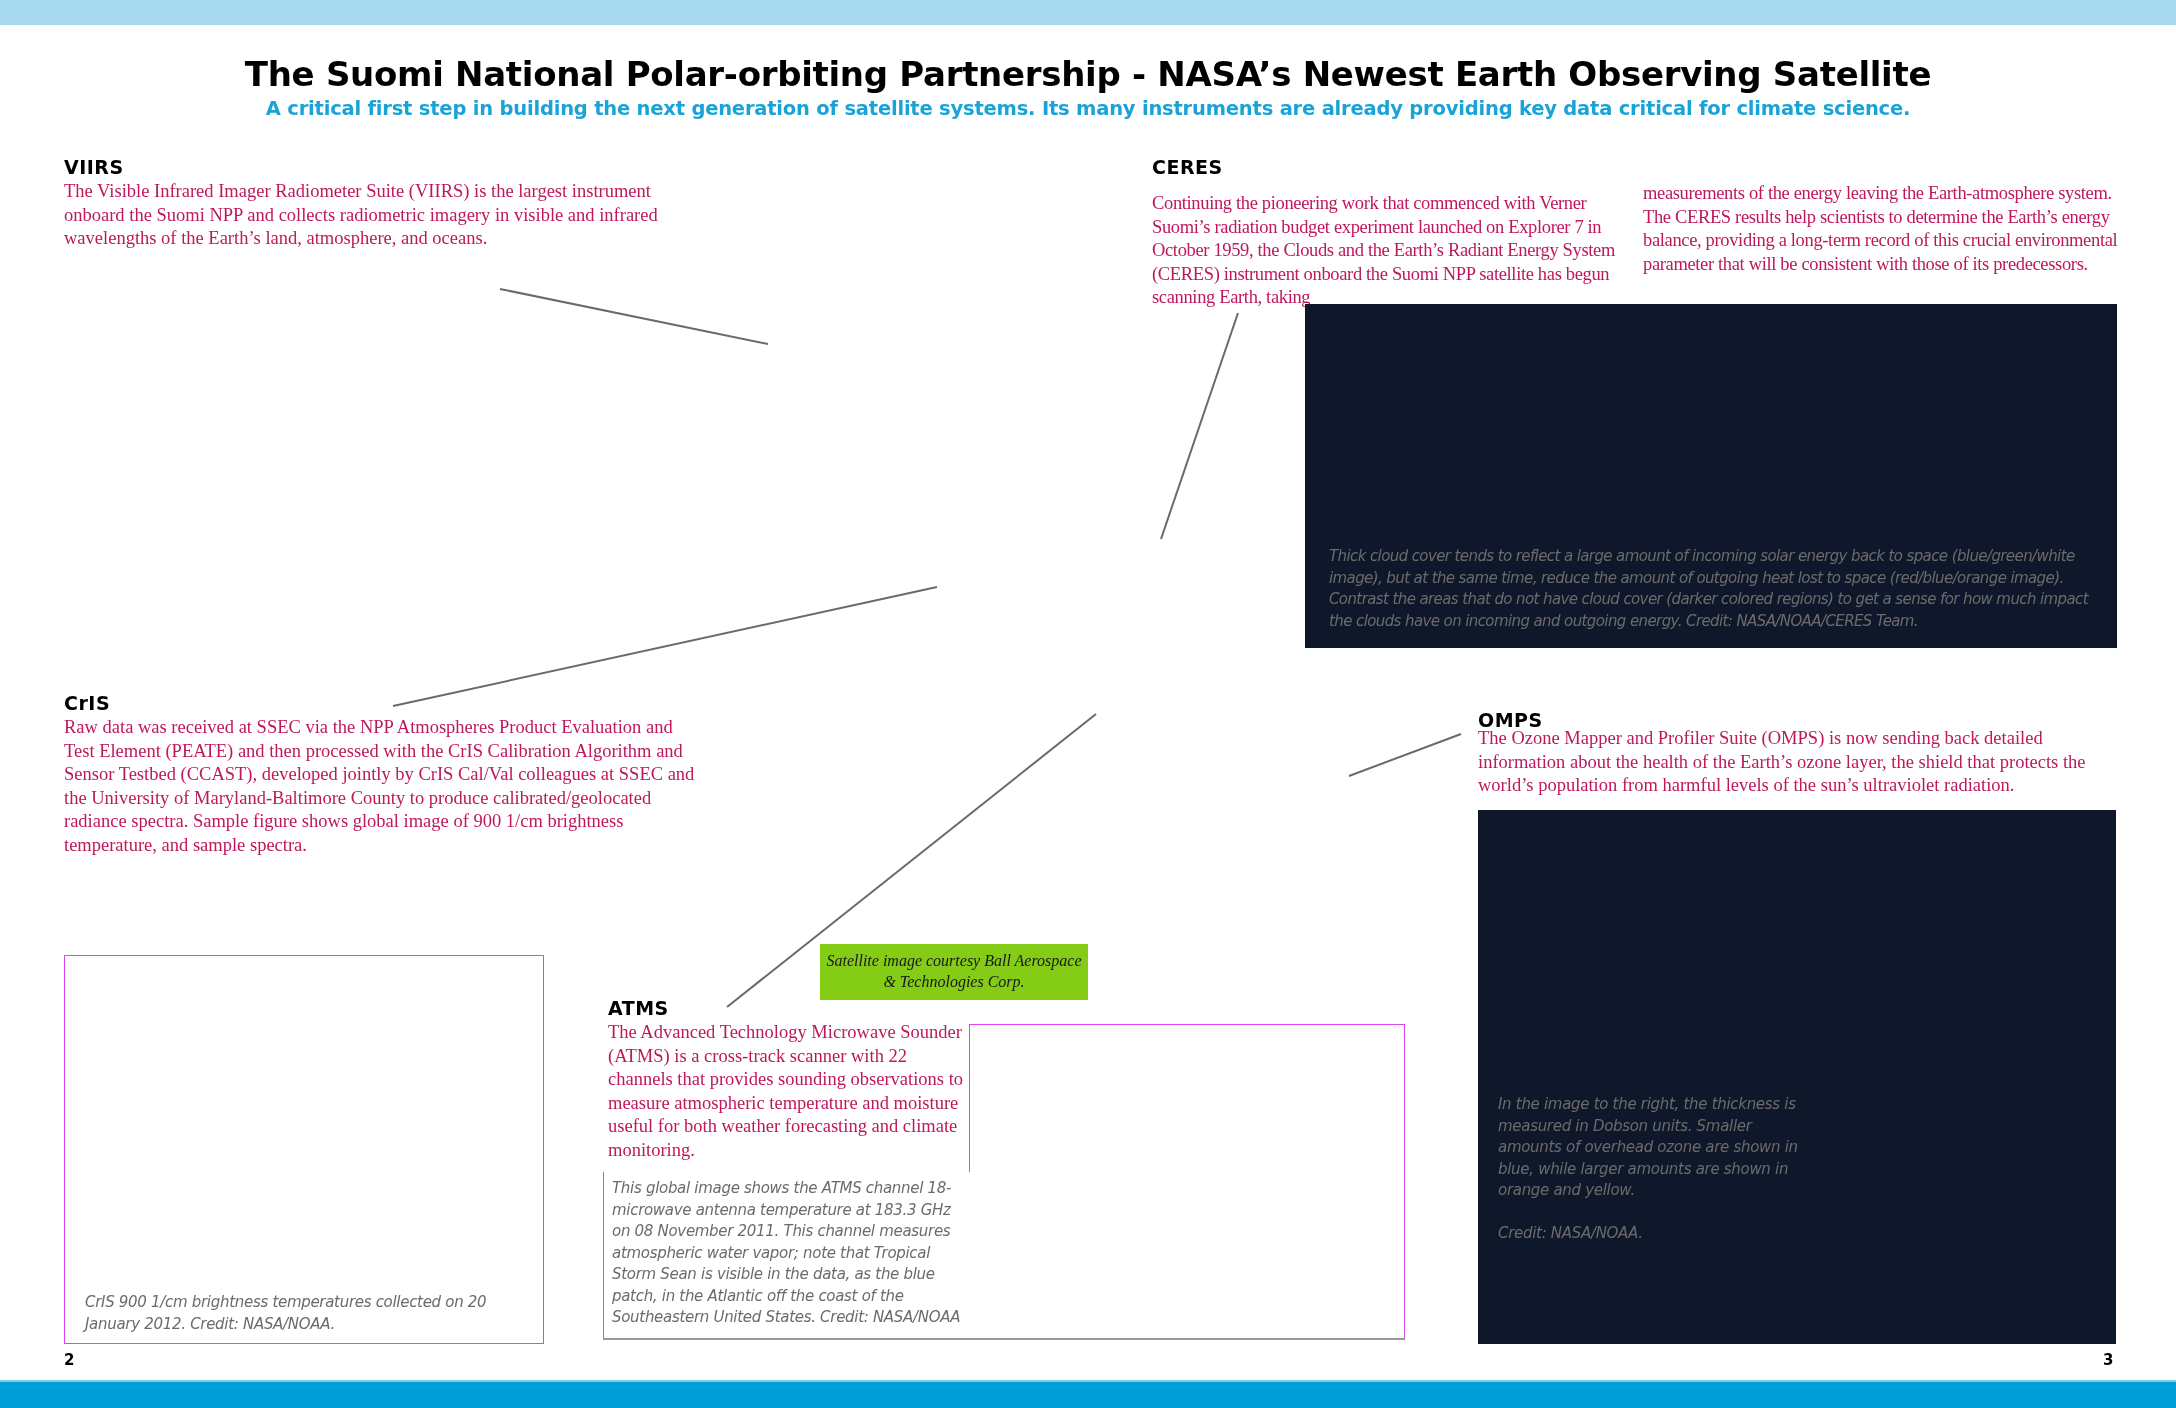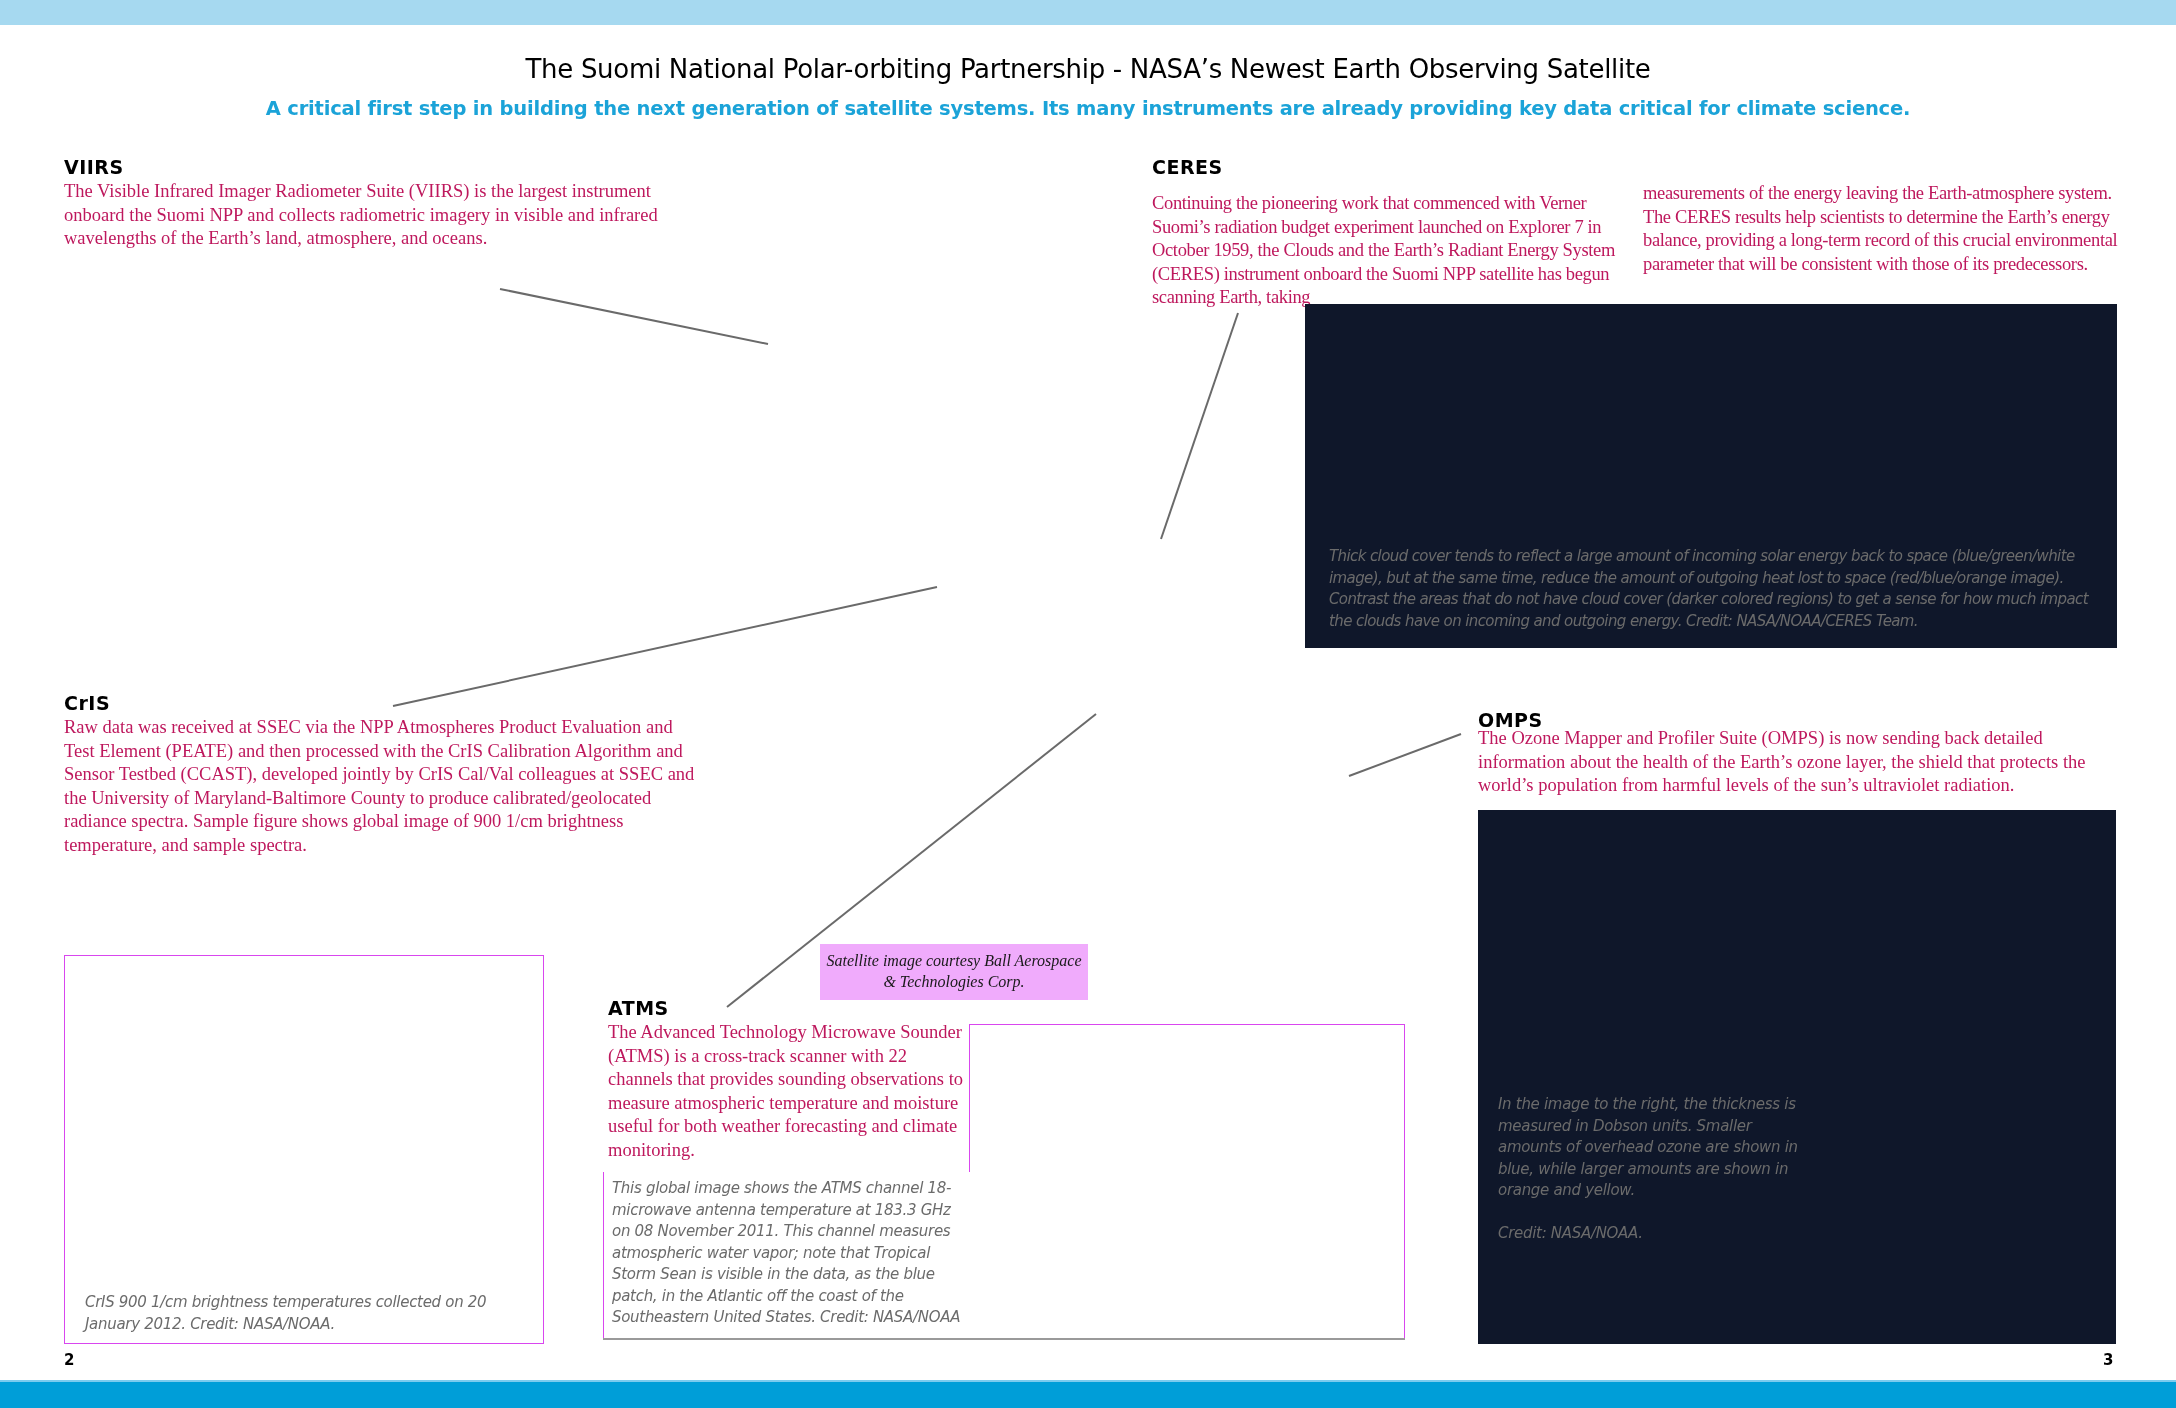--- a/index.html
+++ b/index.html
@@ -5,21 +5,21 @@
   * { margin: 0; padding: 0; box-sizing: border-box; }
   html, body { width: 2176px; height: 1408px; background: #ffffff; overflow: hidden; }
   body { position: relative; font-family: "Liberation Serif", serif; color: #1a1a1a; }
 
   .top-bar { position: absolute; left: 0; top: 0; width: 2176px; height: 25px; background: #a6d9f0; }
   .bottom-bar { position: absolute; left: 0; top: 1382px; width: 2176px; height: 26px; background: #009ed8; }
   .bottom-bar-edge { position: absolute; left: 0; top: 1380px; width: 2176px; height: 2px; background: #7ccbee; }
 
   .title {
     position: absolute; left: 0; top: 54px; width: 2176px; text-align: center;
-    font-family: "DejaVu Sans", sans-serif; font-weight: normal; font-size: 26px;
+    font-family: "DejaVu Sans", sans-serif; font-weight: bold; font-size: 34px;
     letter-spacing: -0.3px; color: #000;
   }
   .subtitle {
     position: absolute; left: 0; top: 97px; width: 2176px; text-align: center;
     font-family: "DejaVu Sans", sans-serif; font-weight: bold; font-size: 19.5px;
     color: #1ba3d8; letter-spacing: -0.2px;
   }
 
   .heading {
     position: absolute; font-family: "DejaVu Sans", sans-serif; font-weight: bold;
@@ -35,21 +35,21 @@
   .caption {
     font-family: "DejaVu Sans", sans-serif; font-style: italic; font-size: 15px;
     line-height: 21.5px; color: #6b6b6b; letter-spacing: -0.3px;
   }
 
   .blue-panel { position: absolute; background: #0f172a; }
   .framed { position: absolute; border: 1px solid #d946ef; background: #ffffff; }
 
   .credit-box {
     position: absolute; left: 820px; top: 944px; width: 268px; height: 56px;
-    background: #f0abfc; text-align: center; padding-top: 6px;
+    background: #84cc16; text-align: center; padding-top: 6px;
     font-family: "Liberation Serif", serif; font-style: italic; font-size: 16px; line-height: 21px; color: #1a1a1a;
   }
 
   .page-num {
     position: absolute; top: 1351px; font-family: "DejaVu Sans", sans-serif;
     font-weight: bold; font-size: 15px; color: #000;
   }
 
   svg.leaders { position: absolute; left: 0; top: 0; width: 2176px; height: 1408px; pointer-events: none; }
 </style>

